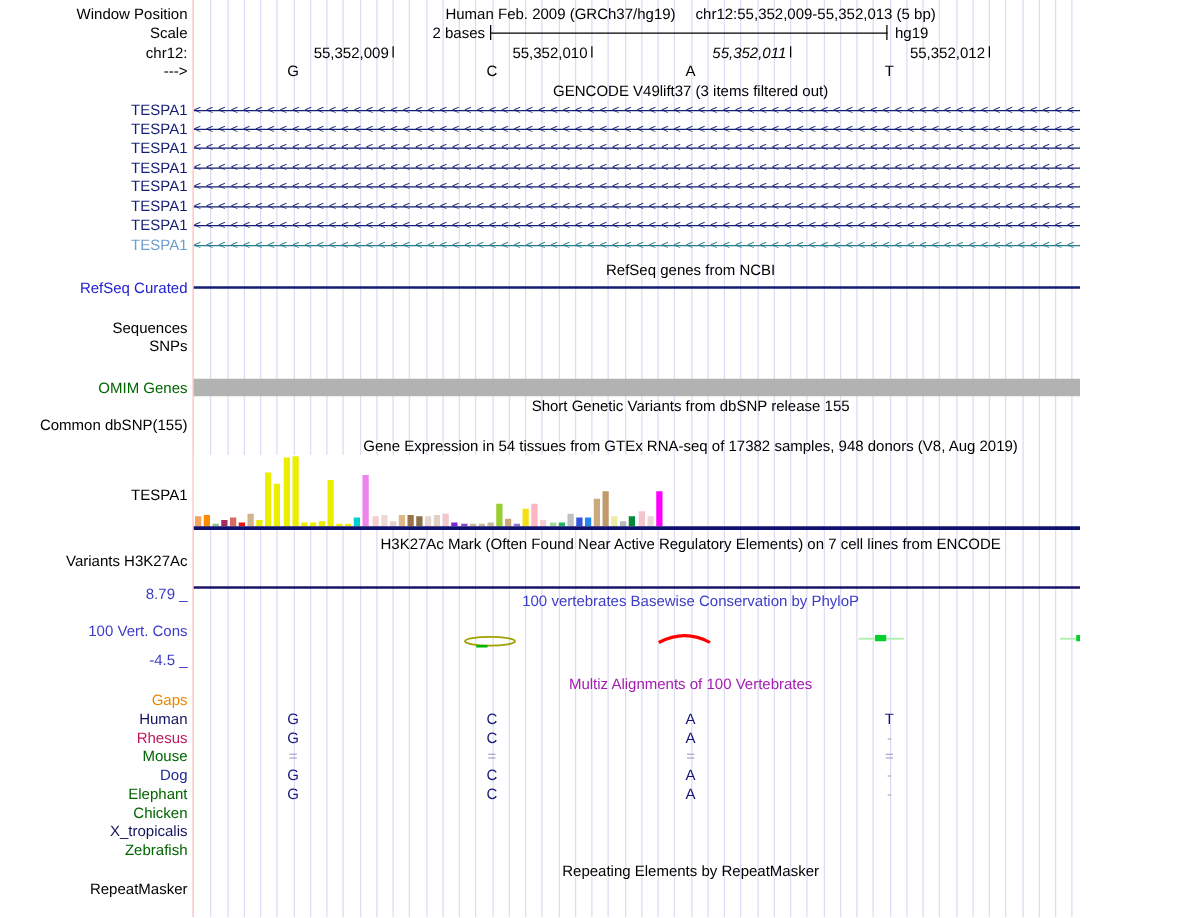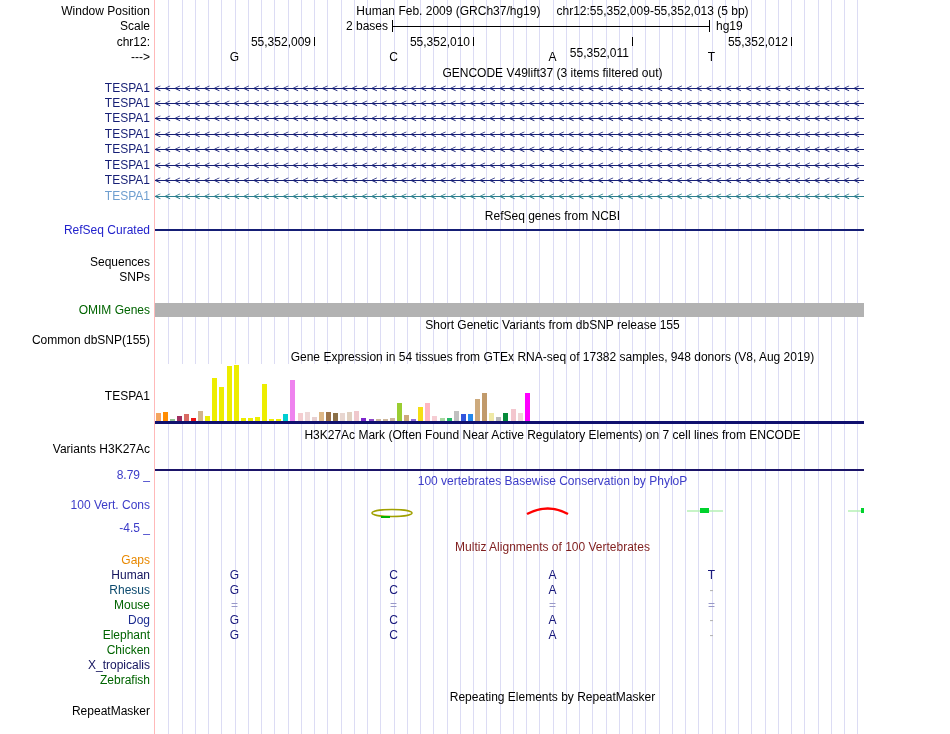--- a/index.html
+++ b/index.html
@@ -103,21 +103,21 @@
   <div class="abs" style="top:20px;left:392px;width:1px;height:12px;background:#000;"></div>
   <div class="abs" style="top:20px;left:709px;width:1px;height:12px;background:#000;"></div>
   <div class="abs" style="top:19px;left:716px;height:14px;line-height:14px;">hg19</div>
 
   <div class="lbl" style="top:35px">chr12:</div>
   <div id="coords">
       <div class="coordnum" style="top: 35px; left: 194px;">55,352,009</div>
       <div class="tickmark" style="top: 37px; left: 314px;"></div>
       <div class="coordnum" style="top: 35px; left: 353px;">55,352,010</div>
       <div class="tickmark" style="top: 37px; left: 473px;"></div>
-      <div class="coordnum" style="top: 46px; left: 512px;">55,352,011</div>
+      <div class="coordnum" style="top: 35px; left: 512px; font-style: italic;">55,352,011</div>
       <div class="tickmark" style="top: 37px; left: 632px;"></div>
       <div class="coordnum" style="top: 35px; left: 671px;">55,352,012</div>
       <div class="tickmark" style="top: 37px; left: 791px;"></div>
     </div>
 
   <div class="lbl" style="top:50px">---&gt;</div>
   <div id="topbases">
       <div class="basechar" style="top: 50px; left: 234.5px;">G</div>
       <div class="basechar" style="top: 50px; left: 393.5px;">C</div>
       <div class="basechar" style="top: 50px; left: 552.5px;">A</div>
@@ -252,30 +252,30 @@
       <ellipse cx="237" cy="13" rx="20" ry="3.5" fill="none" stroke="#a0a000" stroke-width="1.5"></ellipse>
       <rect x="226" y="16" width="9" height="2" fill="#00b400"></rect>
       <path d="M372,14 Q393,3 413,14" fill="none" stroke="#ff0000" stroke-width="2.5"></path>
       <line x1="532" y1="11" x2="568" y2="11" stroke="#b4f0b4" stroke-width="1.5"></line>
       <rect x="545" y="8" width="9" height="5" fill="#00d22d"></rect>
       <line x1="693" y1="11" x2="730" y2="11" stroke="#b4f0b4" stroke-width="1.5"></line>
       <rect x="706" y="8" width="9" height="5" fill="#00d22d"></rect>
     </svg>
   <div class="lbl slate" style="top:521px">-4.5 _</div>
 
-  <div class="title" style="top:540px;color:#7f1d1d;">Multiz Alignments of 100 Vertebrates</div>
+  <div class="title" style="top:540px;color:#a21caf;">Multiz Alignments of 100 Vertebrates</div>
   <div id="multizrows">
       <div class="lbl" style="top: 553px; color: rgb(232, 136, 0);">Gaps</div>
       <div class="lbl" style="top: 568px; color: rgb(20, 20, 94);">Human</div>
       <div class="basechar" style="top: 568px; left: 234.5px; color: rgb(22, 22, 122);">G</div>
       <div class="basechar" style="top: 568px; left: 393.5px; color: rgb(22, 22, 122);">C</div>
       <div class="basechar" style="top: 568px; left: 552.5px; color: rgb(22, 22, 122);">A</div>
       <div class="basechar" style="top: 568px; left: 711.5px; color: rgb(22, 22, 122);">T</div>
       <div class="basechar" style="top: 568px; left: 870.5px; color: rgb(22, 22, 122);">T</div>
-      <div class="lbl" style="top: 583px; color: #0c4a6e;">Rhesus</div>
+      <div class="lbl" style="top: 583px; color: #be185d;">Rhesus</div>
       <div class="basechar" style="top: 583px; left: 234.5px; color: rgb(22, 22, 122);">G</div>
       <div class="basechar" style="top: 583px; left: 393.5px; color: rgb(22, 22, 122);">C</div>
       <div class="basechar" style="top: 583px; left: 552.5px; color: rgb(22, 22, 122);">A</div>
       <div class="basechar" style="top: 583px; left: 711.5px; color: rgb(176, 176, 176);">-</div>
       <div class="basechar" style="top: 583px; left: 870.5px; color: rgb(176, 176, 176);">-</div>
       <div class="lbl" style="top: 598px; color: rgb(0, 100, 0);">Mouse</div>
       <div class="basechar" style="top: 598px; left: 234.5px; color: rgb(152, 152, 200);">=</div>
       <div class="basechar" style="top: 598px; left: 393.5px; color: rgb(152, 152, 200);">=</div>
       <div class="basechar" style="top: 598px; left: 552.5px; color: rgb(152, 152, 200);">=</div>
       <div class="basechar" style="top: 598px; left: 711.5px; color: rgb(152, 152, 200);">=</div>

